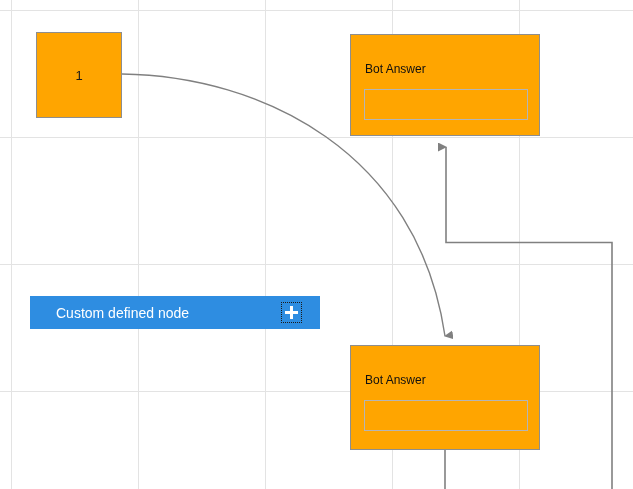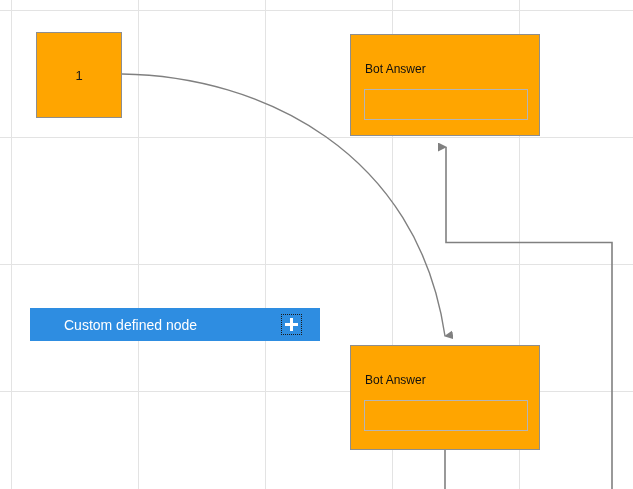--- a/index.html
+++ b/index.html
@@ -84,22 +84,21 @@
     background: transparent;
   }
   
   .node-blue {
     position: absolute;
     box-sizing: border-box;
     background: #2e8de1;
     display: flex;
     align-items: center;
     justify-content: space-between;
-    padding: 0 18px 0 34px;
-    margin-top: 12px;
+    padding: 0 18px 0 26px;
   }
   .node-blue-label {
     font-size: 14px;
     color: #ffffff;
     line-height: 1;
     white-space: nowrap;
   }
   .add-affordance {
     position: relative;
     width: 21px;

